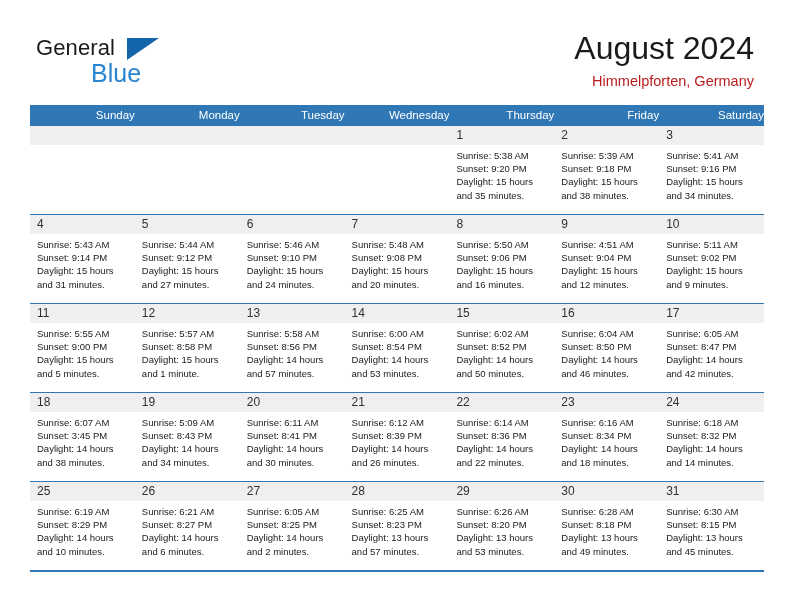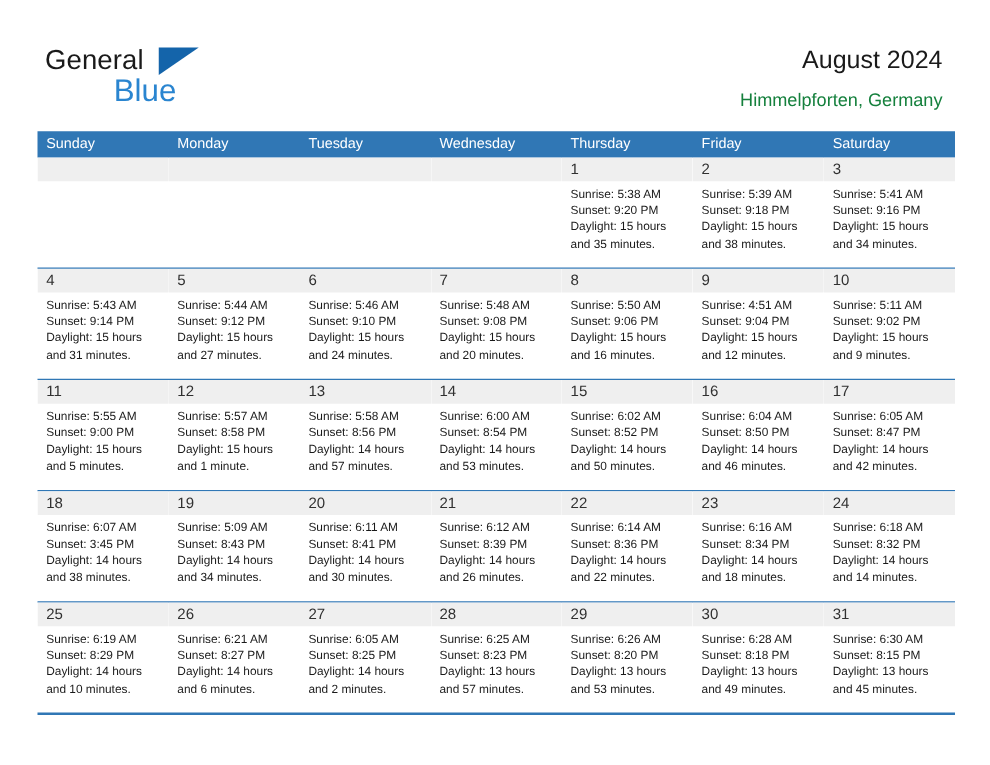--- a/index.html
+++ b/index.html
@@ -63,28 +63,28 @@
     line-height: 28px;
     white-space: nowrap;
   }
   .title-block {
     position: absolute;
     right: 38px;
     top: 30px;
     text-align: right;
   }
   .cal-title {
-    font-size: 20px;
+    font-size: 32px;
     color: #1a1a1a;
     line-height: 36px;
     white-space: nowrap;
   }
   .cal-subtitle {
     font-size: 14.5px;
-    color: #15803d;
+    color: #b91c1c;
     line-height: 22px;
     margin-top: 4px;
     white-space: nowrap;
   }
 
   
   .calendar {
     position: absolute;
     left: 30px;
     top: 105px;
@@ -97,20 +97,21 @@
   }
   .weekday {
     flex: 1 1 0;
     color: #ffffff;
     font-size: 11.5px;
     line-height: 21px;
     padding-left: 7px;
     box-sizing: border-box;
     white-space: nowrap;
     overflow: hidden;
+    text-align: right;
   }
   .week {
     display: flex;
     border-top: 1.6px solid #3077b5;
     height: 88px;
   }
   .week.first { border-top: none; }
   .day {
     flex: 1 1 0;
     width: 104.85px;

